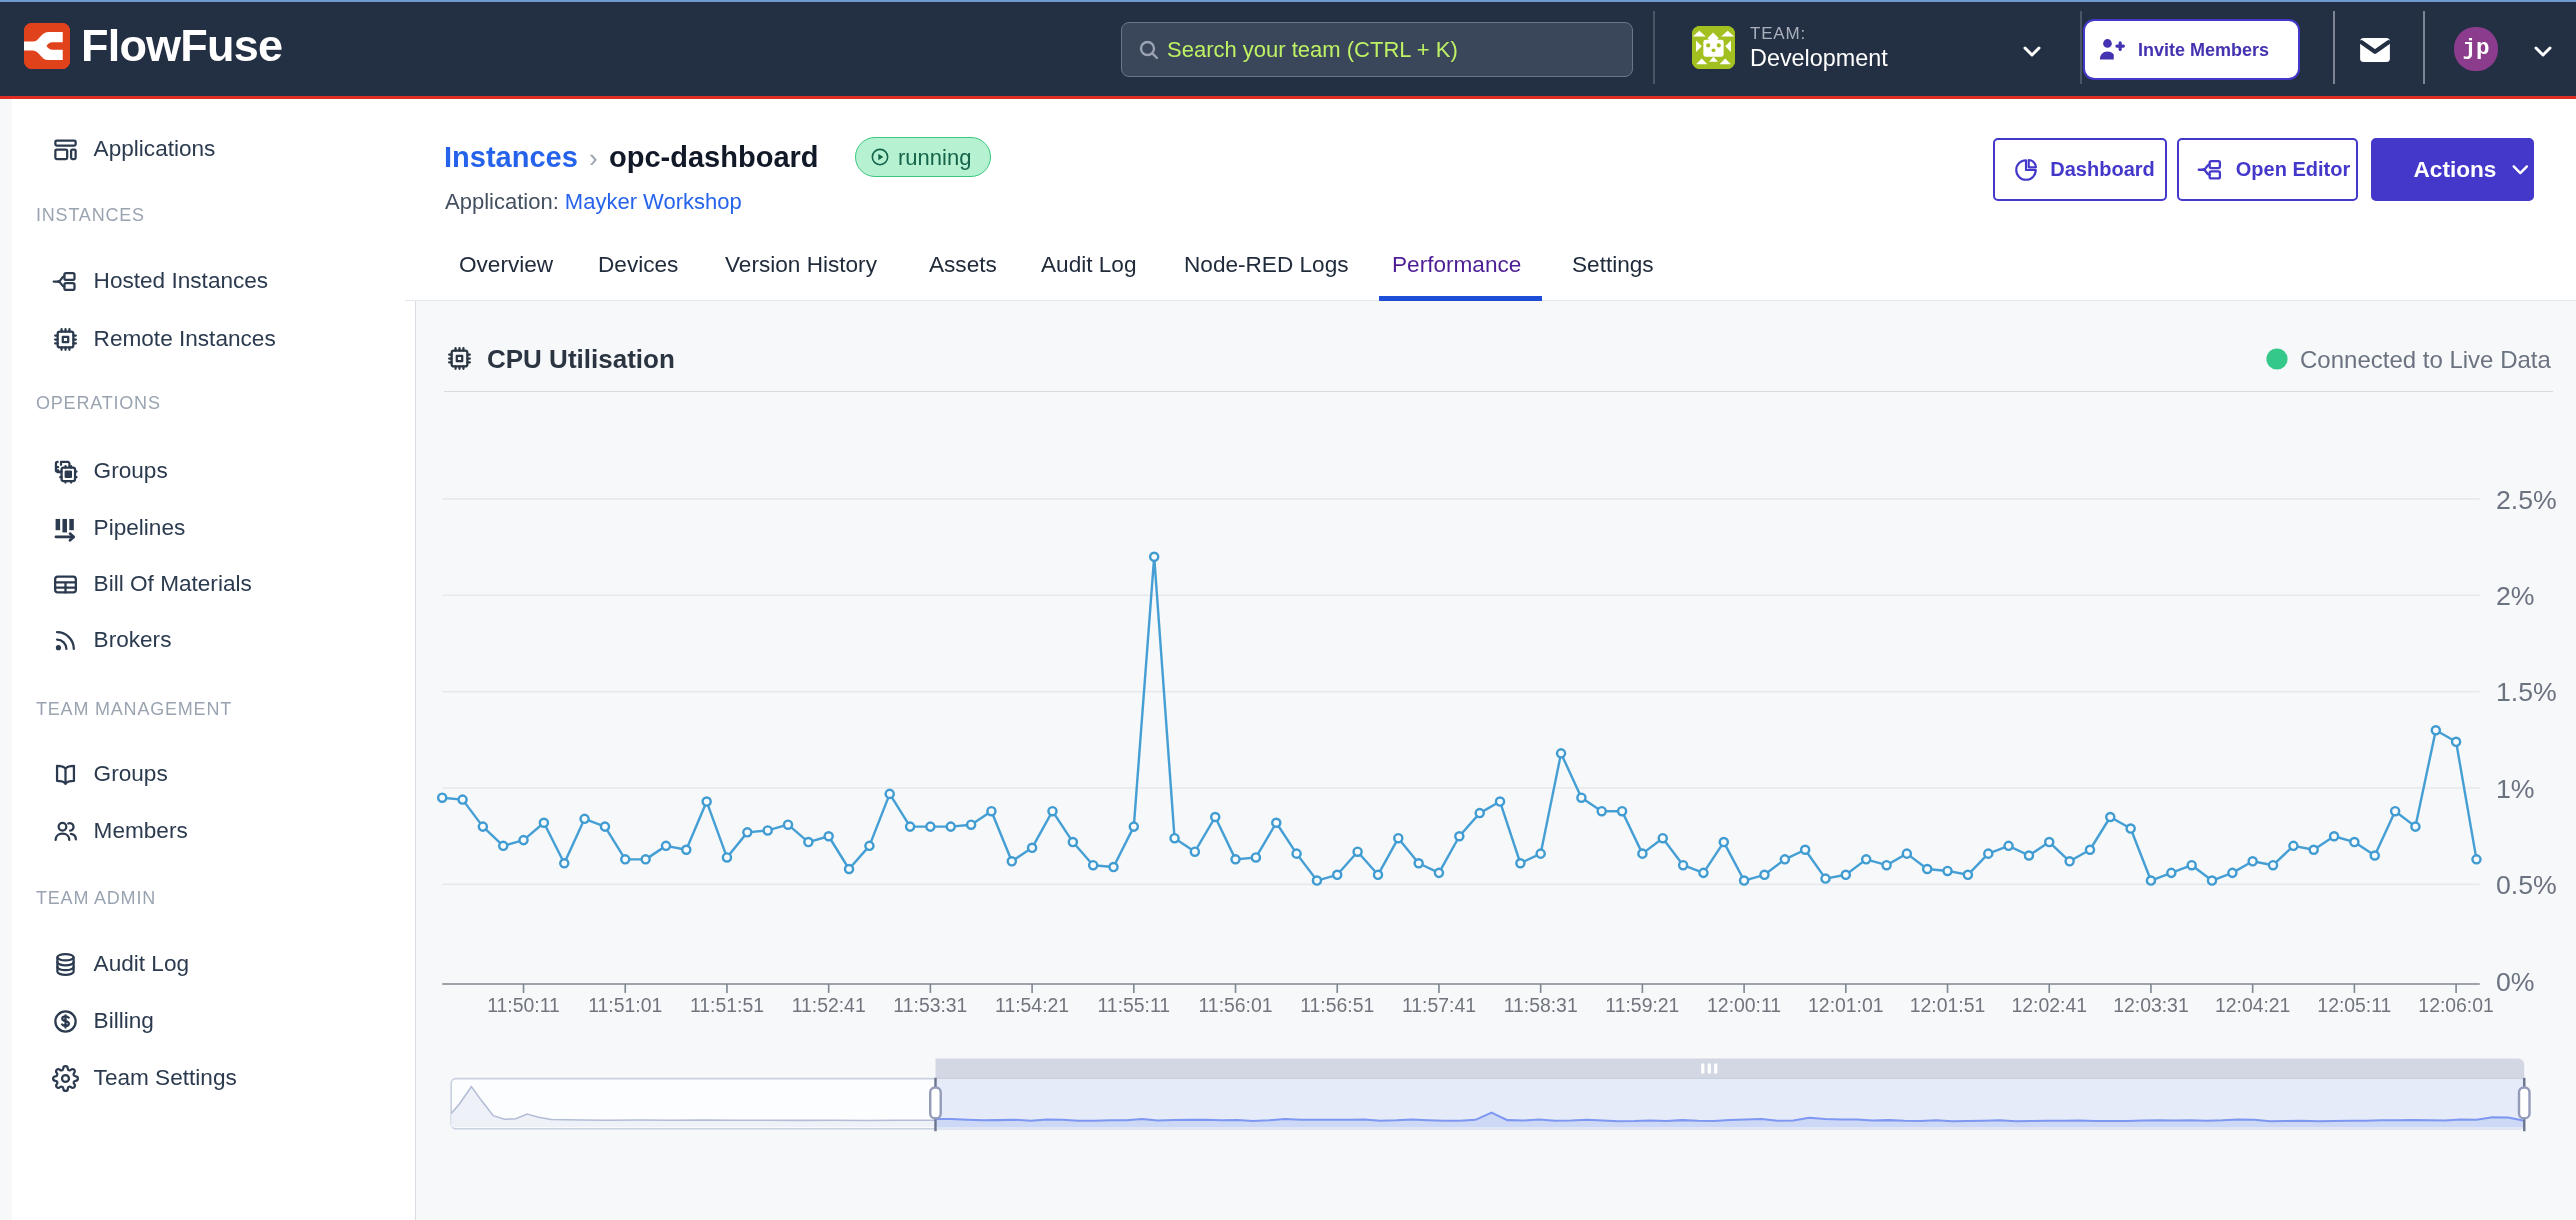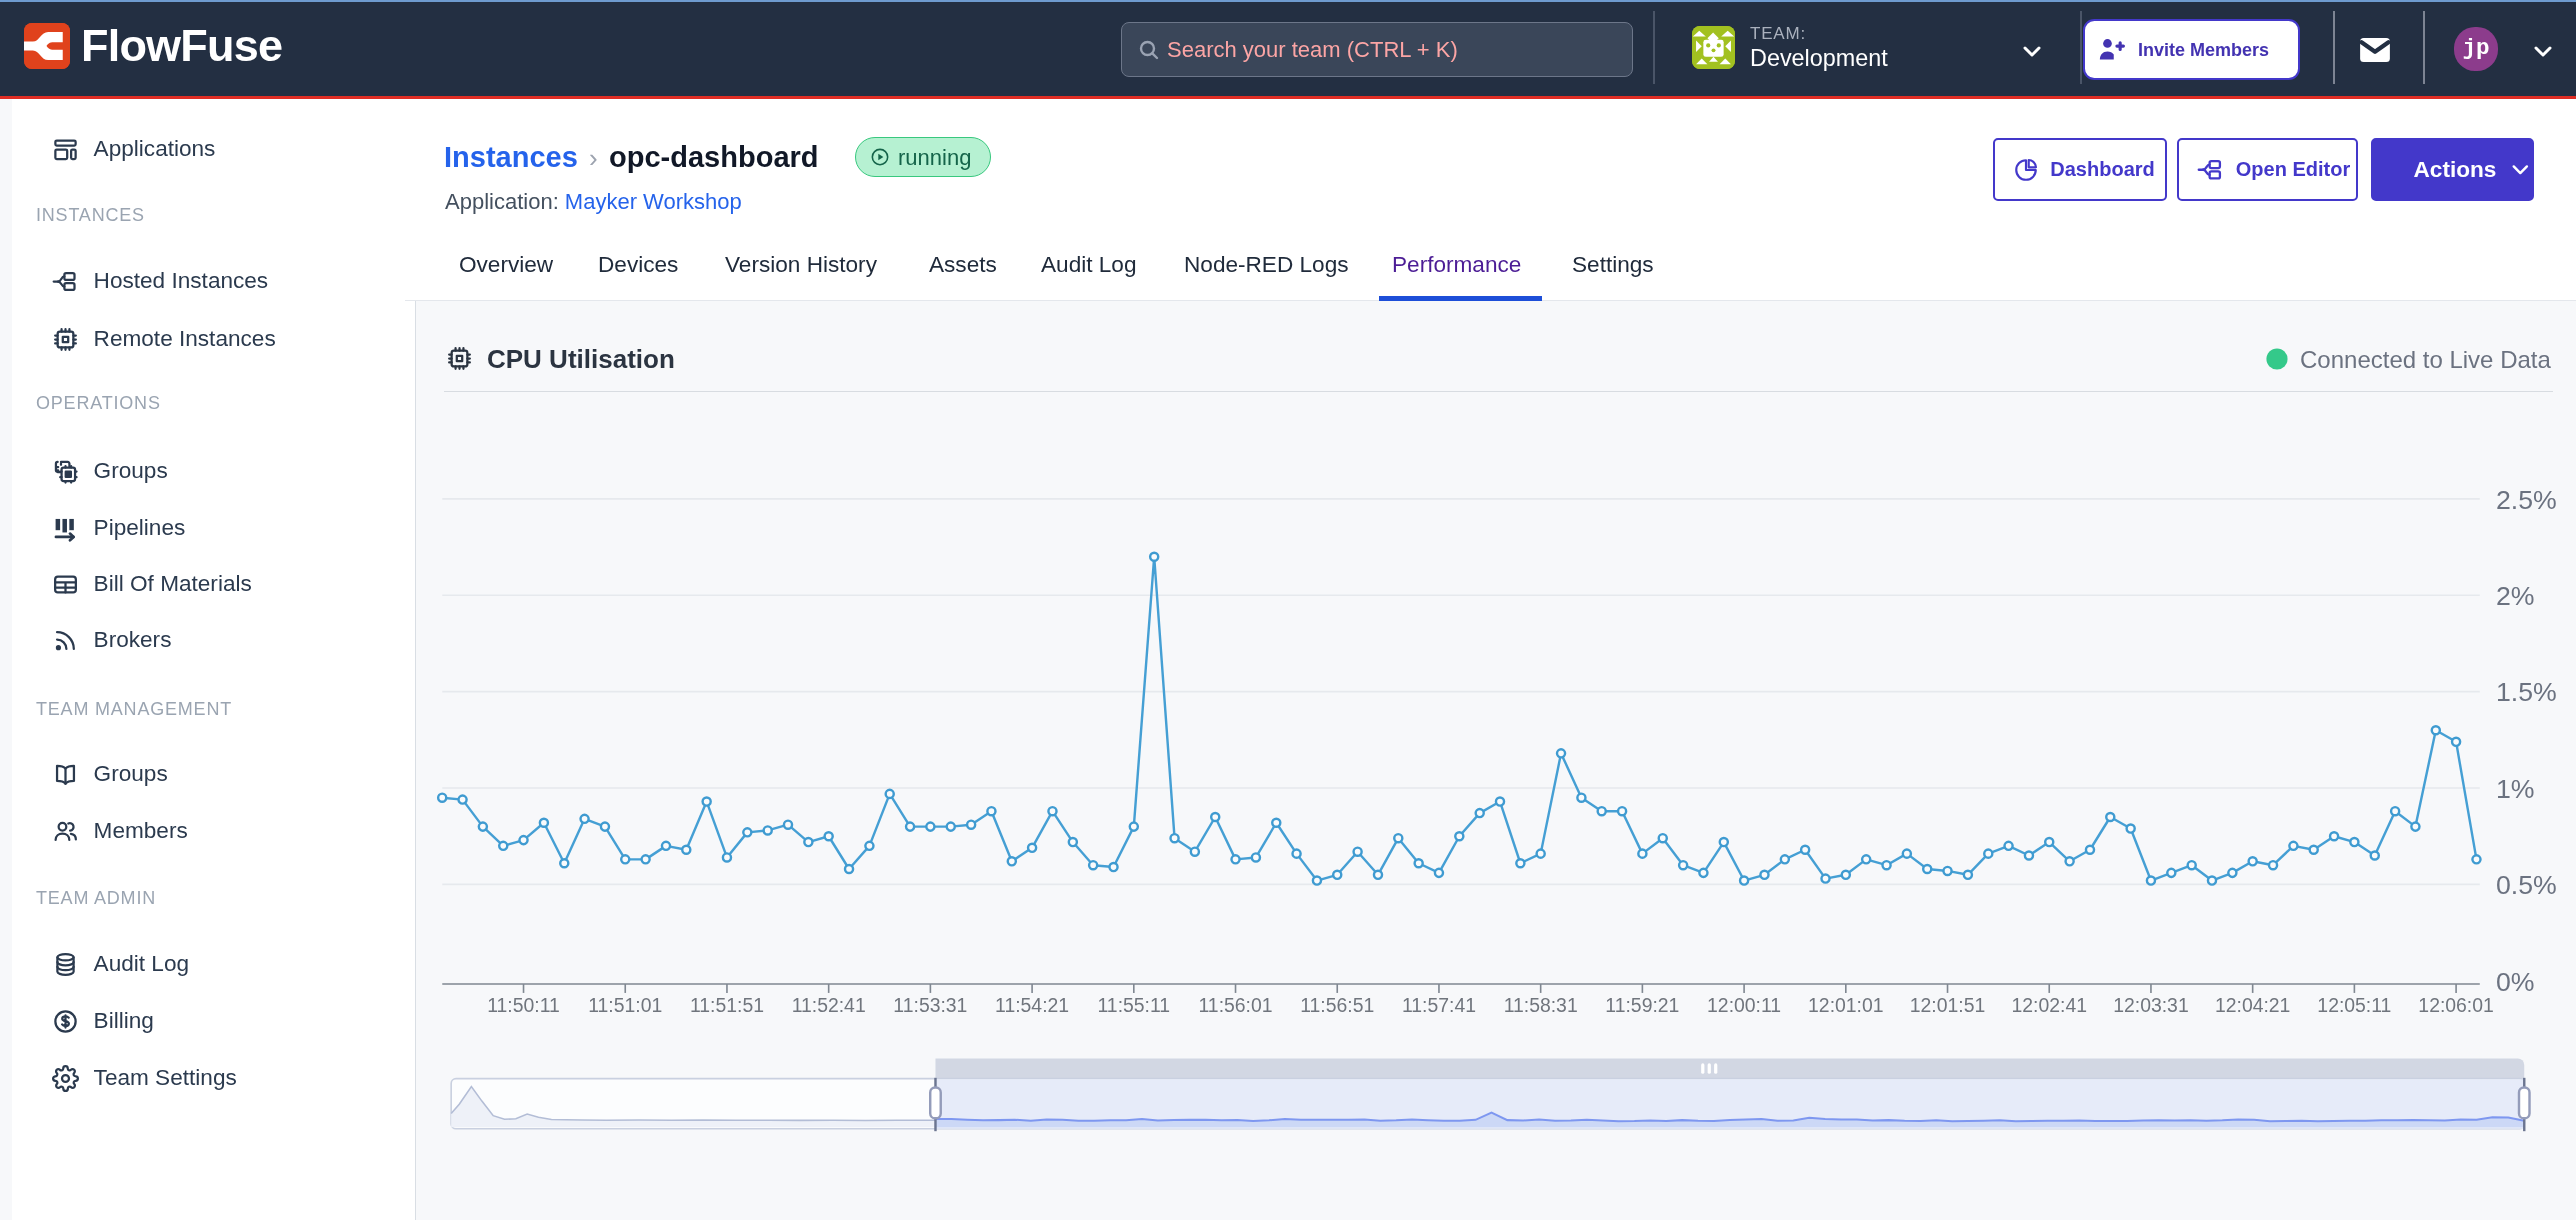--- a/index.html
+++ b/index.html
@@ -2,21 +2,21 @@
 <html style="font-size:13px"><head><meta charset="utf-8"><style>
 *{margin:0;padding:0;box-sizing:border-box}
 html,body{width:2576px;height:1221px;font-family:"Liberation Sans",sans-serif;background:#f7f8fa;overflow:hidden}
 .abs{position:absolute}
 
 #topbar{position:absolute;left:0;top:0;width:2576px;height:99px;background:#232f42;border-top:2.4px solid #6e9bcf;border-bottom:3.2px solid #e02d24}
 .vdiv{position:absolute;top:11.3px;height:73px;width:1.6px;background:#4a5568}
 #logo{position:absolute;left:24px;top:23.4px;width:46px;height:46px;border-radius:8px;background:#e0421c}
 #logotext{position:absolute;left:81px;top:20px;color:#fff;font-size:45px;font-weight:700;letter-spacing:-0.8px}
 #search{position:absolute;left:1121px;top:22px;width:512px;height:55px;background:#3a4659;border:1.6px solid #6c7689;border-radius:8px}
-#search span{position:absolute;left:45px;top:13.7px;font-size:22px;color:#fca5a5}
+#search span{position:absolute;left:45px;top:13.7px;font-size:22px;color:#bef264}
 #teamav{position:absolute;left:1692px;top:26px;width:43px;height:43px;border-radius:8px;background:#a2c120;overflow:hidden}
 #teamlbl{position:absolute;left:1750px;top:24px;font-size:17px;color:#aab1bd;letter-spacing:0.8px}
 #teamname{position:absolute;left:1750px;top:45px;font-size:23.4px;color:#fff;font-weight:500}
 #invite{position:absolute;left:2083px;top:19.4px;width:217px;height:61px;background:#fff;border:2.4px solid #4338ca;border-radius:11.3px}
 #invite span{position:absolute;left:53px;top:18.6px;font-size:18px;font-weight:700;color:#4333b1;white-space:nowrap}
 #jp{position:absolute;left:2454px;top:27px;width:44px;height:44px;border-radius:21px;background:#8c3c8c;color:#fff;text-align:center;font-family:"Liberation Mono",monospace;font-size:22.6px;font-weight:700;line-height:42px}
 
 #sidebar{position:absolute;left:12px;top:99px;width:404px;height:1188px;background:#fff;border-right:0.8px solid #d9dee4}
 .navitem{position:absolute;left:40px;display:flex;align-items:center;color:#2b3a4e;font-size:22.6px}
 .navitem svg{margin-right:14.6px}

